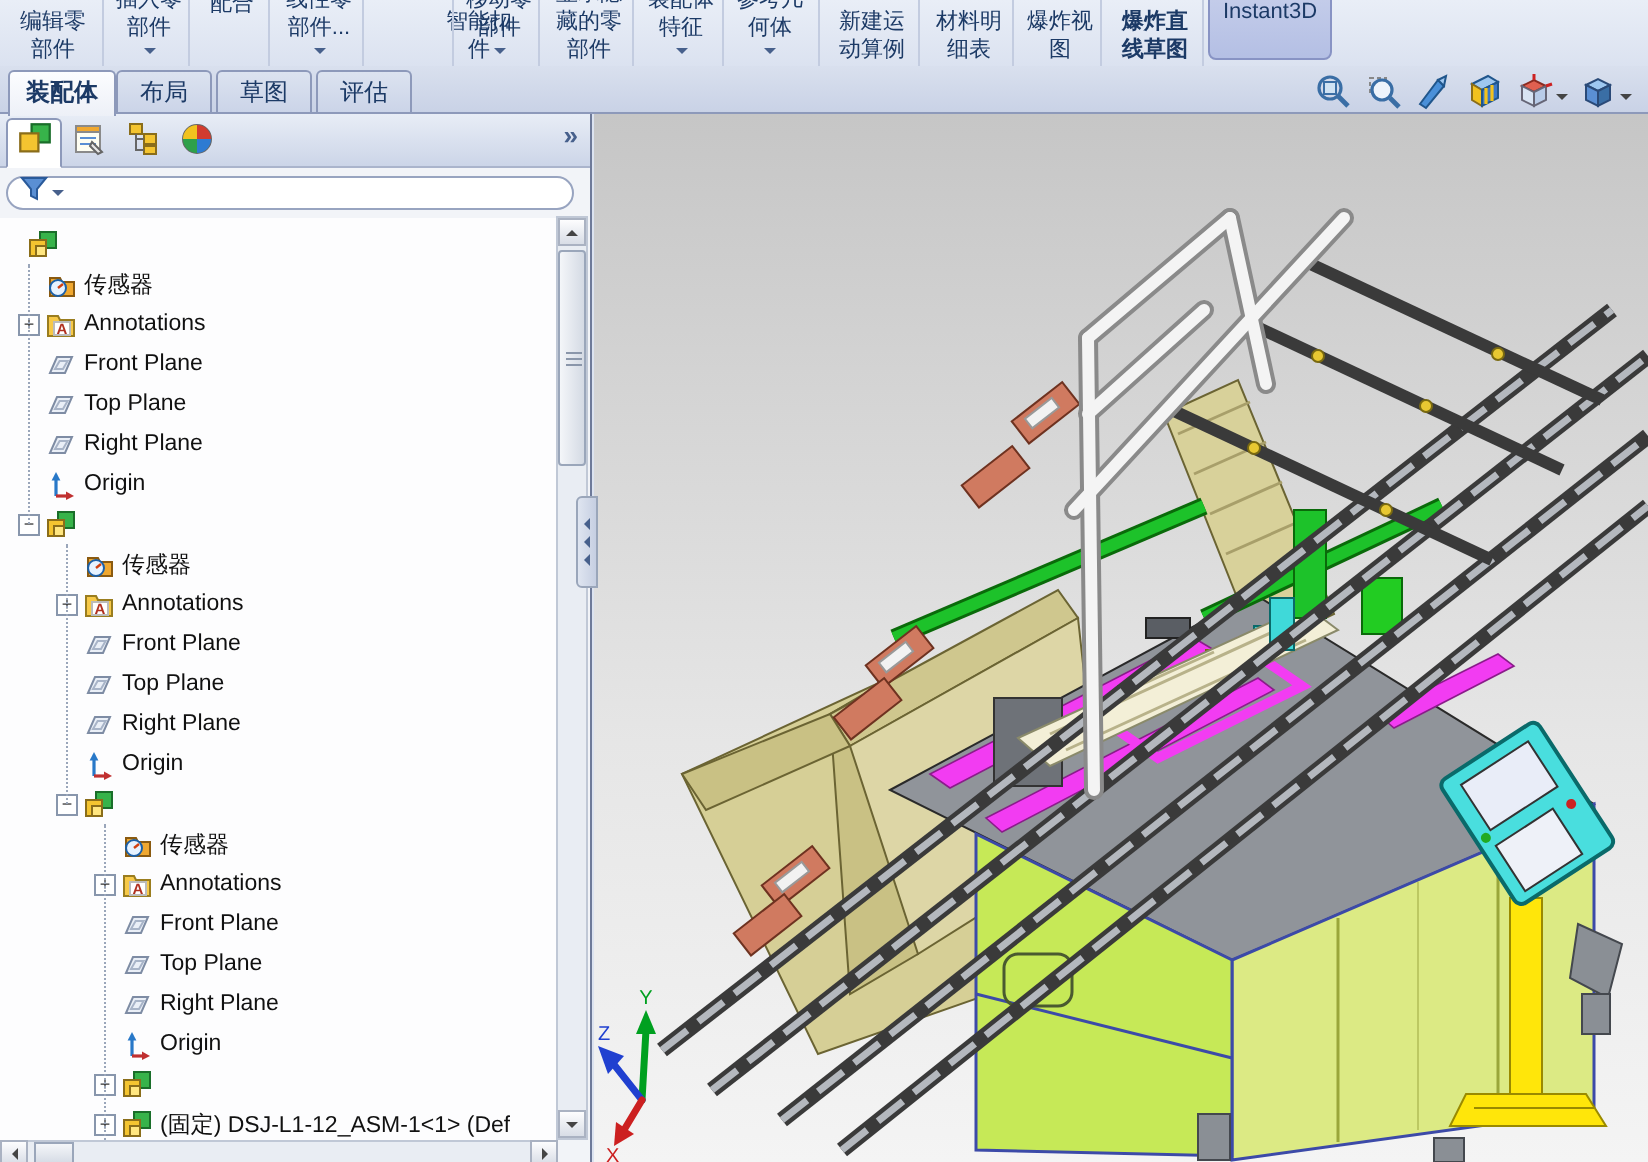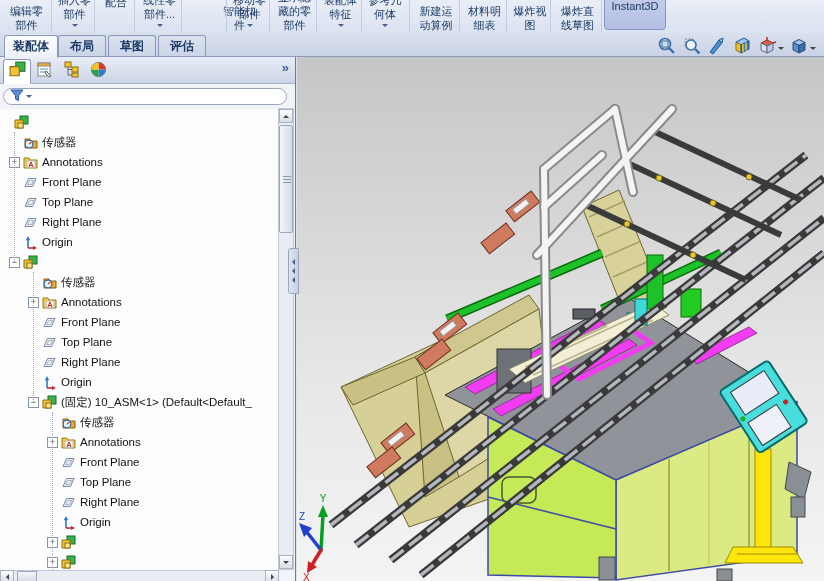--- a/index.html
+++ b/index.html
@@ -19,21 +19,21 @@
   .rbtn.pressed{border:1px solid #8893c4;border-radius:4px;top:-12px;height:42px;
                 background:linear-gradient(#c9d1ec,#b4bfe4);
                 justify-content:flex-end;padding-bottom:16px;}
   .rsep{position:absolute;top:0;width:1px;height:33px;background:#c3cce0;}
   
   .tabrow{position:absolute;left:0;top:33px;width:824px;height:24px;
           background:linear-gradient(#d9e0ee,#c9d2e6);border-bottom:1px solid #8d99ba;
           box-sizing:border-box;}
   .ctab{position:absolute;top:2px;height:20px;border:1px solid #8d99ba;border-bottom:none;
         border-radius:3px 3px 0 0;background:linear-gradient(#dce3f0,#cbd4e8);
-        color:#1c3a66;font-size:12px;text-align:center;line-height:20px;cursor:default;font-weight:bold;}
+        color:#1c3a66;font-size:12px;text-align:center;line-height:20px;cursor:default;}
   .ctab.active{background:linear-gradient(#fcfdff,#edf0f7);height:22px;z-index:2;
                font-weight:bold;}
   .hud{position:absolute;top:4px;height:22px;display:flex;align-items:center;gap:5px;}
   .hudbtn{display:flex;align-items:center;gap:1px;}
   .hud .dd{width:0;height:0;border:3px solid transparent;border-top-color:#444;margin-top:4px;}
   
   .panel{position:absolute;left:0;top:57px;width:296px;height:524px;background:#f2f4f8;
          border-right:1px solid #6e7a99;box-sizing:border-box;}
   .ptabs{position:absolute;left:0;top:0;width:100%;height:27px;
          background:linear-gradient(#e8edf6,#ccd5e8);border-bottom:1px solid #aab4cc;
@@ -146,21 +146,21 @@
     <div class="rbtn" style="left: 462px; width: 45px;">
       <span>材料明</span>
       <span>细表</span>
     </div>
     <div class="rsep" style="left: 506px;"></div>
     <div class="rbtn" style="left: 509px; width: 42px;">
       <span>爆炸视</span>
       <span>图</span>
     </div>
     <div class="rsep" style="left: 550px;"></div>
-    <div class="rbtn" style="left: 553px; width: 49px;">
+    <div class="rbtn" style="left: 553px; width: 49px; font-weight: bold;">
       <span>爆炸直</span>
       <span>线草图</span>
     </div>
     <div class="rsep" style="left: 601px;"></div>
     <div class="rbtn pressed" style="left: 604px; width: 62px;">
       <span>Instant3D</span>
     </div>
   </div>
 
 <div class="tabrow" id="tabrow">
@@ -387,21 +387,20 @@
           </svg></span>
         <span class="tlabel">Origin</span>
       </div>
       <div class="trow" style="padding-left: 28px;">
         <span class="exp">−</span>
         <span class="ticon"><svg width="15" height="15" viewBox="0 0 15 15">
             <rect x="6" y="1" width="8" height="8" fill="#37b34a" stroke="#1a6e2a"></rect>
             <polygon points="1,5 9,5 9,13 1,13" fill="#f4c430" stroke="#8a6d1a"></polygon>
             <rect x="4" y="8" width="5" height="5" fill="#ffe680" stroke="#8a6d1a"></rect>
           </svg></span>
-        <span class="tlabel">(固定) 10_ASM&lt;1&gt; (Default&lt;Default_</span>
       </div>
       <div class="trow" style="padding-left: 47px;">
         <span class="exp none"></span>
         <span class="ticon"><svg width="15" height="15" viewBox="0 0 15 15">
             <path d="M2 4 L7 4 L8 6 L14 6 L14 13 L2 13 Z" fill="#f0a830" stroke="#8a5a10"></path>
             <circle cx="6" cy="9" r="4" fill="#e6f2ff" stroke="#1a5fa8"></circle>
             <line x1="6" y1="9" x2="8.5" y2="7" stroke="#d04010" stroke-width="1.2"></line>
           </svg></span>
         <span class="tlabel">传感器</span>
       </div>
@@ -456,20 +455,21 @@
             <rect x="4" y="8" width="5" height="5" fill="#ffe680" stroke="#8a6d1a"></rect>
           </svg></span>
       </div>
       <div class="trow" style="padding-left: 47px;">
         <span class="exp">+</span>
         <span class="ticon"><svg width="15" height="15" viewBox="0 0 15 15">
             <rect x="6" y="1" width="8" height="8" fill="#37b34a" stroke="#1a6e2a"></rect>
             <polygon points="1,5 9,5 9,13 1,13" fill="#f4c430" stroke="#8a6d1a"></polygon>
             <rect x="4" y="8" width="5" height="5" fill="#ffe680" stroke="#8a6d1a"></rect>
           </svg></span>
+        <span class="tlabel">(固定) DSJ-L1-12_ASM-1&lt;1&gt; (Def</span>
       </div>
     </div>
   <div class="vscroll">
     <div class="sbtn" style="top:0">
         <i class="tri-up"></i>
       </div>
     <div class="vthumb">
         <div class="grip"></div>
       </div>
     <div class="sbtn" style="bottom:0">

